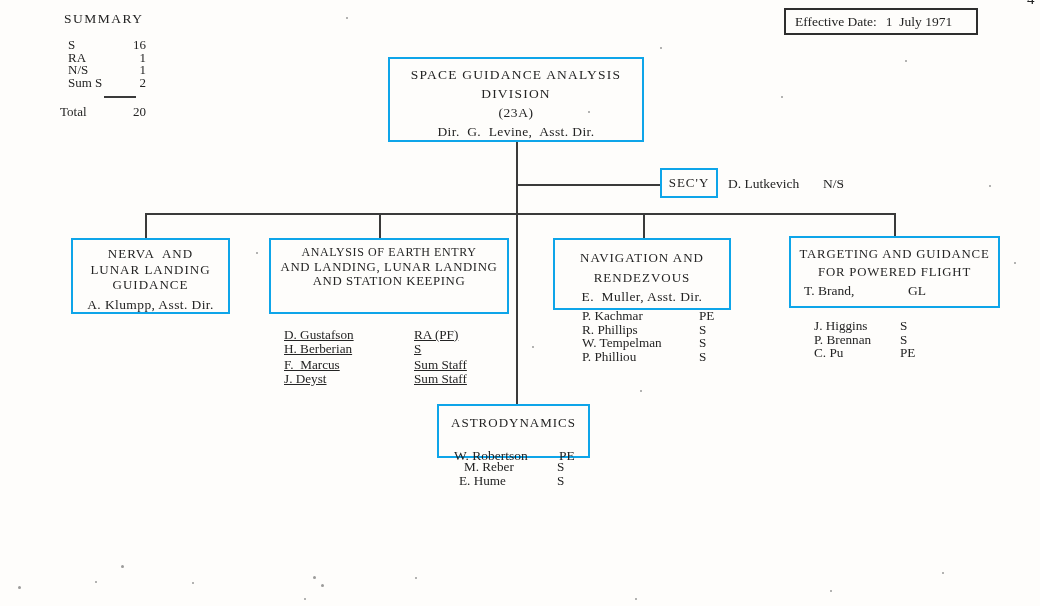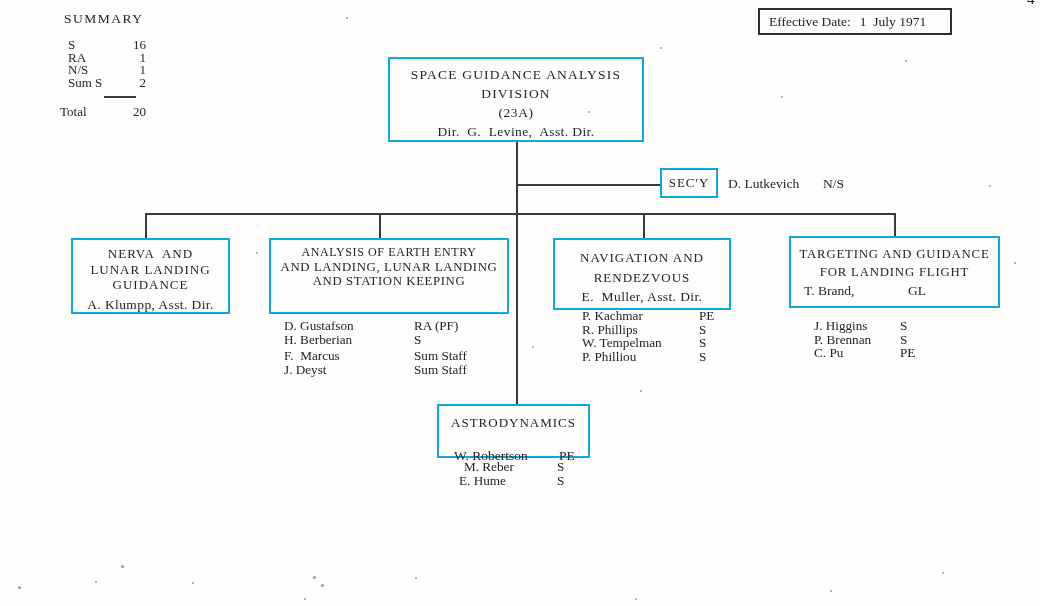--- a/index.html
+++ b/index.html
@@ -50,21 +50,21 @@
       <span class="lab t">Sum S</span>
       <span class="val">2</span>
     </div>
   </div>
   <div class="line" style="left:104px;top:96px;width:32px;height:1.5px;"></div>
   <div class="abs" style="left:60px;top:104px;display:flex;font-size:13px;">
     <span class="t" style="width:58px;">Total</span>
     <span style="width:28px;text-align:right;">20</span>
   </div>
 
-  <div class="abs" style="left:758px;top:8px;width:194px;height:27px;border:2px solid #2e2e2e;box-sizing:border-box;line-height:23px;padding-left:9px;font-size:13.5px;">
+  <div class="abs" style="left:784px;top:8px;width:194px;height:27px;border:2px solid #2e2e2e;box-sizing:border-box;line-height:23px;padding-left:9px;font-size:13.5px;">
     <span class="t">Effective Date:</span><span class="t" style="margin-left:9px;">1  July 1971</span>
   </div>
 
   <div class="obox" style="left:388px;top:57px;width:256px;height:85px;padding-top:6px;">
     <span class="title-line t" style="line-height:19px;letter-spacing:1.2px;font-size:13.5px;">SPACE GUIDANCE ANALYSIS</span>
     <span class="title-line t" style="line-height:19px;letter-spacing:1.2px;font-size:13.5px;">DIVISION</span>
     <span class="title-line t" style="line-height:19px;letter-spacing:.6px;font-size:13.5px;">(23A)</span>
     <span class="title-line t" style="line-height:19px;letter-spacing:.4px;font-size:13.5px;">Dir.  G.  Levine,  Asst. Dir.</span>
   </div>
 
@@ -96,28 +96,28 @@
   </div>
 
   <div class="obox" style="left:553px;top:238px;width:178px;height:72px;padding-top:8px;">
     <span class="title-line t" style="line-height:20px;">NAVIGATION AND</span>
     <span class="title-line t" style="line-height:20px;">RENDEZVOUS</span>
     <span class="title-line t" style="line-height:17px;letter-spacing:.4px;font-size:13.5px;">E.  Muller, Asst. Dir.</span>
   </div>
 
   <div class="obox" style="left:789px;top:236px;width:211px;height:72px;padding-top:8px;">
     <span class="title-line t" style="line-height:17.5px;letter-spacing:.8px;font-size:12.8px;">TARGETING AND GUIDANCE</span>
-    <span class="title-line t" style="line-height:17.5px;letter-spacing:.8px;font-size:12.8px;">FOR LANDING FLIGHT</span>
+    <span class="title-line t" style="line-height:17.5px;letter-spacing:.8px;font-size:12.8px;">FOR POWERED FLIGHT</span>
     <span style="display:flex;text-align:left;padding-left:13px;margin-top:2px;font-size:13.5px;">
       <span class="t" style="width:104px;">T. Brand,</span>
       <span class="t">GL</span>
     </span>
   </div>
 
-  <div class="staff-list" style="left:284px;top:319px;">
+  <div class="staff-list" style="left:284px;top:328px;text-decoration:underline;">
     <div class="staff-row">
         <span class="name t" style="width:130px;">D. Gustafson</span>
         <span class="role">RA (PF)</span>
       </div>
     <div class="staff-row">
         <span class="name t" style="width:130px;">H. Berberian</span>
         <span class="role">S</span>
       </div>
     <div class="staff-row" style="margin-top:3px;">
         <span class="name t" style="width:130px;">F.  Marcus</span>

